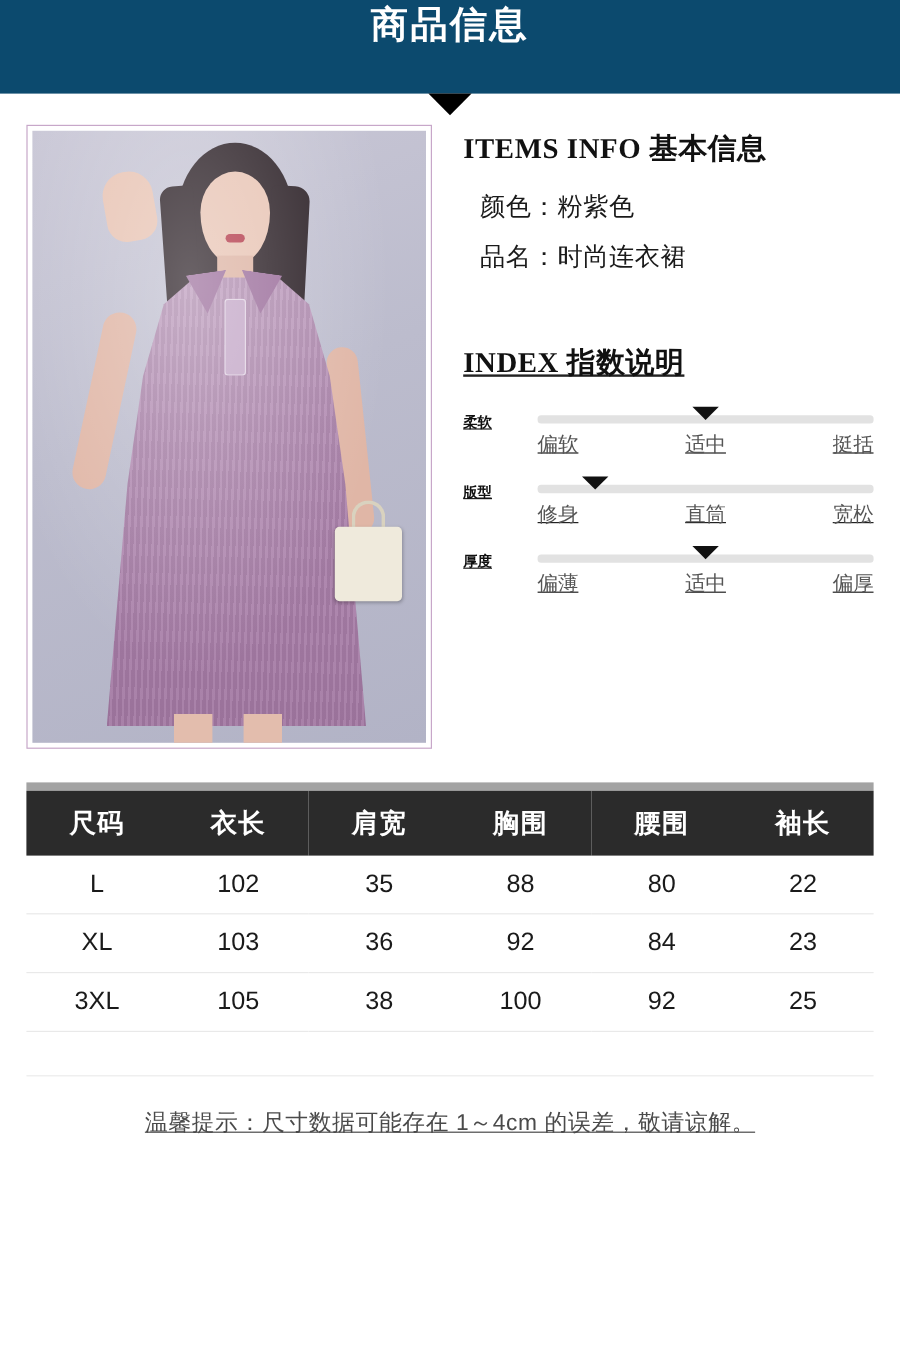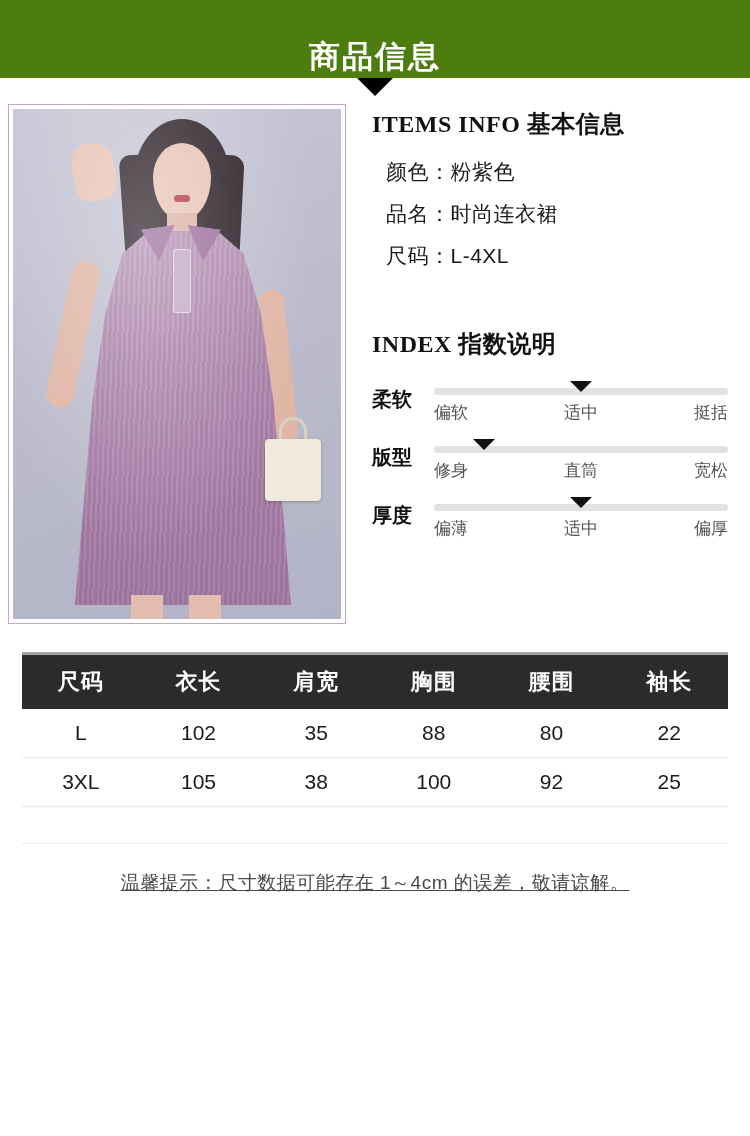--- a/index.html
+++ b/index.html
@@ -11,23 +11,23 @@
     color: #222;
     overflow: hidden;
     position: relative;
   }
 
   
   .header {
     position: relative;
     width: 750px;
     height: 78px;
-    background: #4d7c0f;
+    background: #0c4a6e;
     display: flex;
-    align-items: flex-end;
+    align-items: flex-start;
     justify-content: center;
   }
   .header-title {
     color: #ffffff;
     font-size: 31px;
     font-weight: bold;
     letter-spacing: 2px;
   }
   .header-arrow {
     position: absolute;
@@ -36,21 +36,21 @@
     transform: translateX(-50%);
     width: 0; height: 0;
     border-left: 18px solid transparent;
     border-right: 18px solid transparent;
     border-top: 18px solid #000000;
   }
 
   
   .top-section {
     display: flex;
-    padding: 26px 22px 0 8px;
+    padding: 26px 22px 0 22px;
   }
 
   
   .photo-frame {
     width: 338px;
     height: 520px;
     border: 1px solid #c7a7c9;
     padding: 4px;
     background: #fff;
     flex: 0 0 auto;
@@ -165,29 +165,29 @@
     color: #111;
     letter-spacing: .5px;
     margin-bottom: 18px;
   }
   .spec-line {
     font-size: 21px;
     color: #1a1a1a;
     margin: 0 0 14px 14px;
     letter-spacing: .5px;
   }
-  .index-block { margin-top: 58px; }
+  .index-block { margin-top: 58px; text-decoration: underline; }
 
   .index-row {
     display: flex;
     align-items: flex-start;
     margin-bottom: 12px;
   }
   .index-label {
-    font-size: 20px;
+    font-size: 12px;
     font-weight: bold;
     color: #111;
     width: 56px;
     flex: 0 0 56px;
     padding-top: 8px;
   }
   .index-meter { flex: 1 1 auto; padding-left: 6px; }
   .meter-bar {
     position: relative;
     height: 7px;
@@ -211,21 +211,21 @@
     font-size: 17px;
     color: #555;
   }
   .meter-ticks span { width: 33.33%; text-align: center; }
   .meter-ticks span:first-child { text-align: left; }
   .meter-ticks span:last-child { text-align: right; }
 
   
   .table-wrap {
     margin: 28px 22px 0 22px;
-    border-top: 3px solid #a3a3a3;
+    border-top: 7px solid #a3a3a3;
   }
   table { width: 100%; border-collapse: collapse; }
   thead th {
     background: #2b2b2b;
     color: #fff;
     font-size: 22px;
     font-weight: bold;
     padding: 12px 0;
     letter-spacing: 1px;
   }
@@ -281,21 +281,20 @@
       <div class="fig-bag"></div>
     </div>
   </div>
 
   <div class="info-col">
 
     <div class="section-title">ITEMS INFO 基本信息</div>
 
     <div class="spec-line">颜色：粉紫色</div>
     <div class="spec-line">品名：时尚连衣裙</div>
-    <div class="spec-line">尺码：L-4XL</div>
 
     <div class="index-block">
       <div class="section-title">INDEX 指数说明</div>
 
       <div class="index-row">
         <div class="index-label">柔软</div>
         <div class="index-meter">
           <div class="meter-bar">
             <div class="meter-mark" id="mark0" style="left: 50%;"></div>
           </div>
@@ -354,20 +353,28 @@
     <tbody>
       <tr>
         <td>L</td>
         <td>102</td>
         <td>35</td>
         <td>88</td>
         <td>80</td>
         <td>22</td>
       </tr>
       <tr>
+        <td>XL</td>
+        <td>103</td>
+        <td>36</td>
+        <td>92</td>
+        <td>84</td>
+        <td>23</td>
+      </tr>
+      <tr>
         <td>3XL</td>
         <td>105</td>
         <td>38</td>
         <td>100</td>
         <td>92</td>
         <td>25</td>
       </tr>
     </tbody>
   </table>
 </div>

